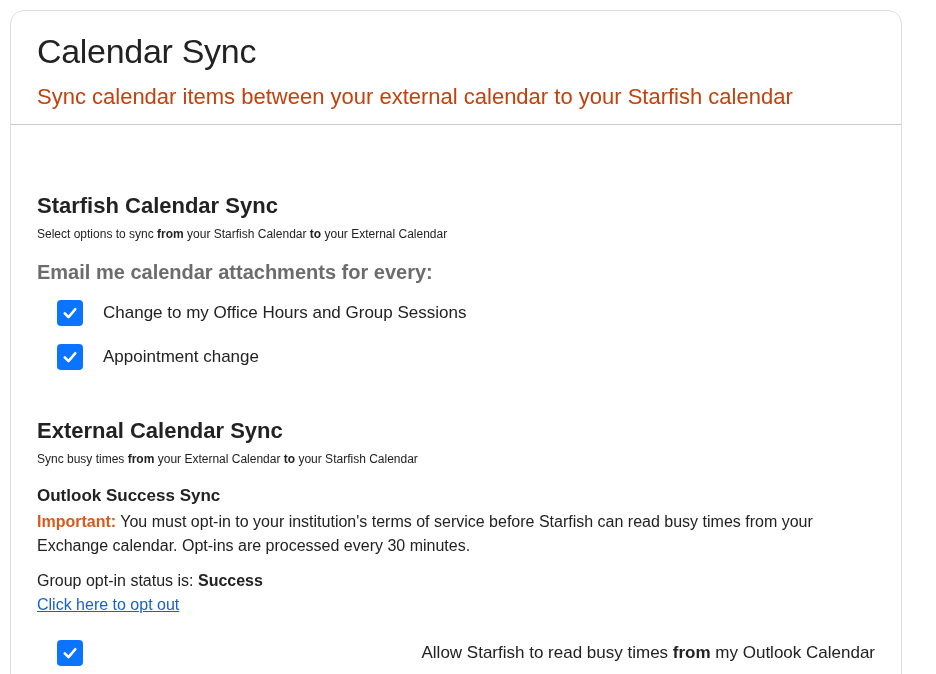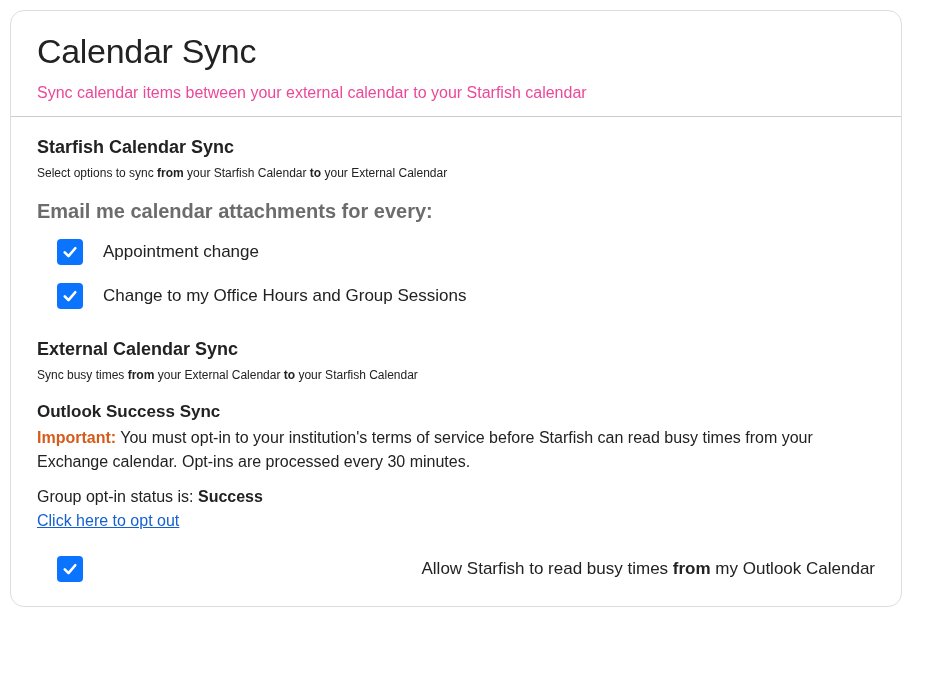--- a/index.html
+++ b/index.html
@@ -25,31 +25,32 @@
     }
     .page-title {
       font-size: 34px;
       font-weight: 400;
       color: #222;
       letter-spacing: -0.3px;
       line-height: 1.2;
       margin-bottom: 12px;
     }
     .page-subtitle {
-      font-size: 16px;
-      color: #ec4899;
+      font-size: 22px;
+      color: #c2410c;
     }
     .body {
       padding: 20px 26px 24px 26px;
     }
     h2.section-title {
-      font-size: 18px;
+      font-size: 22px;
       font-weight: 700;
       color: #222;
       margin-bottom: 8px;
+      margin-top: 48px;
     }
     .section-desc {
       font-size: 12px;
       color: #222;
       margin-bottom: 20px;
     }
     .bold { font-weight: 700; }
     .sub-head {
       font-size: 20px;
       font-weight: 700;
@@ -134,30 +135,30 @@
       </div>
 
       <div class="sub-head">Email me calendar attachments for every:</div>
 
       <div class="check-row">
         <div class="checkbox">
           <svg viewBox="0 0 24 24">
               <path fill="none" stroke="#fff" stroke-width="3.5" stroke-linecap="round" stroke-linejoin="round" d="M5 12.5l5 5L19 7"></path>
             </svg>
         </div>
-        <div class="check-label">Appointment change</div>
+        <div class="check-label">Change to my Office Hours and Group Sessions</div>
       </div>
 
       <div class="check-row">
         <div class="checkbox">
           <svg viewBox="0 0 24 24">
               <path fill="none" stroke="#fff" stroke-width="3.5" stroke-linecap="round" stroke-linejoin="round" d="M5 12.5l5 5L19 7"></path>
             </svg>
         </div>
-        <div class="check-label">Change to my Office Hours and Group Sessions</div>
+        <div class="check-label">Appointment change</div>
       </div>
     </div>
 
     <div class="section">
       <h2 class="section-title">External Calendar Sync</h2>
       <div class="section-desc">
         <span>Sync busy times </span><span class="bold">from</span><span> your External Calendar </span><span class="bold">to</span><span> your Starfish Calendar</span>
       </div>
 
       <h3 class="sub-title">Outlook Success Sync</h3>

